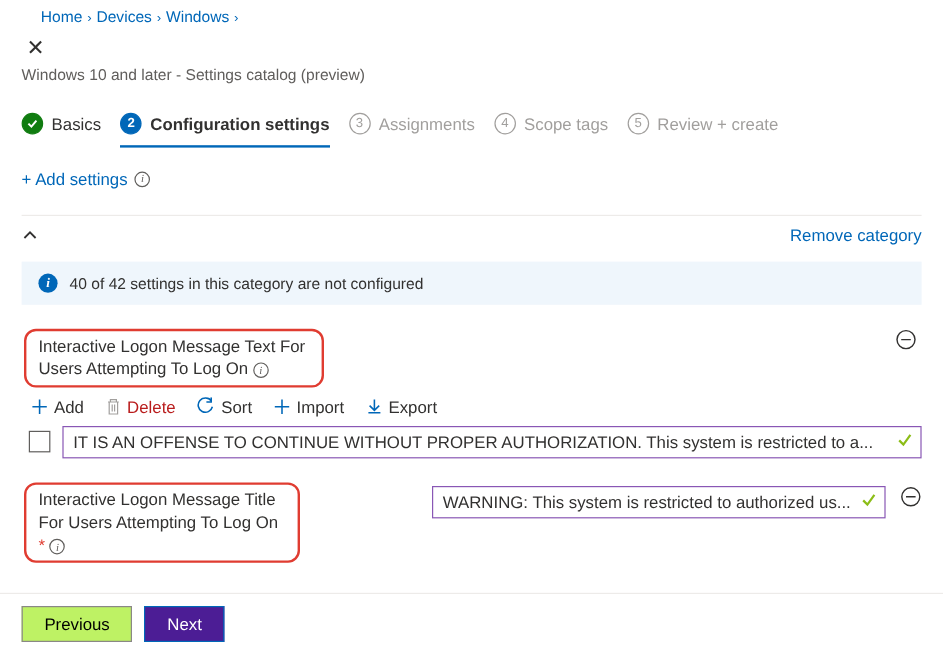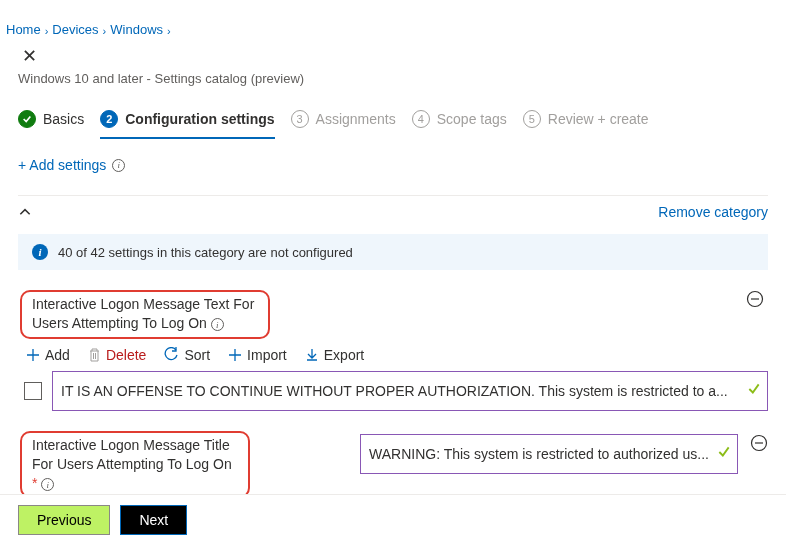--- a/index.html
+++ b/index.html
@@ -1,18 +1,18 @@
 <!DOCTYPE html>
 <html><head>
 <meta charset="utf-8">
 <style>
   * { box-sizing: border-box; margin: 0; padding: 0; }
   body { font-family: "Segoe UI", Arial, sans-serif; font-size: 14px; color: #323130; background: #fff; width: 786px; height: 545px; position: relative; overflow: hidden; }
   a { color: #0067b8; text-decoration: none; cursor: pointer; }
-  .breadcrumb { padding: 6px 6px 2px; font-size: 13px; display: flex; align-items: flex-end; gap: 4px; margin-top: 16px; }
+  .breadcrumb { padding: 6px 34px 2px; font-size: 13px; display: flex; align-items: flex-end; gap: 4px; }
   .chev { color: #0067b8; font-size: 11px; }
   .header-row { display: flex; align-items: center; justify-content: space-between; padding: 2px 18px 0; }
   .title-block { display: flex; align-items: center; gap: 10px; }
   h1 { font-size: 26px; font-weight: 600; }
   .dots { color: #605e5c; cursor: pointer; font-size: 18px; letter-spacing: 1px; line-height: 1; }
   .close-x { cursor: pointer; font-size: 18px; color: #323130; padding: 4px; }
   .subtitle { padding: 0 18px 18px; font-size: 13px; color: #605e5c; }
   .wizard { display: flex; gap: 16px; padding: 0 18px 0; border-bottom: 1px solid transparent; }
   .step { display: flex; align-items: center; gap: 7px; padding: 6px 0 10px; font-size: 14px; color: #a19f9d; cursor: pointer; position: relative; }
   .step .circle { width: 18px; height: 18px; border-radius: 50%; border: 1px solid #a19f9d; display: flex; align-items: center; justify-content: center; font-size: 11px; background: #fff; }
@@ -35,26 +35,26 @@
   .setting-label { display: inline-block; border: 2px solid #e03c31; border-radius: 10px; padding: 3px 10px 4px; font-size: 14px; color: #323130; max-width: 250px; line-height: 1.35; margin-left: 2px; }
   .setting-label .req { color: #e03c31; }
   .toolbar { display: flex; align-items: center; gap: 18px; margin-top: 8px; margin-left: 8px; font-size: 14px; }
   .tbtn { display: flex; align-items: center; gap: 5px; cursor: pointer; color: #323130; }
   .tbtn.disabled { color: #b91c1c; cursor: default; }
   .tbtn .icn { color: #0067b8; display: inline-flex; }
   .tbtn.disabled .icn { color: #a19f9d; }
   .collapse-btn { position: absolute; right: 4px; cursor: pointer; }
   .field-row { display: flex; align-items: center; gap: 10px; margin-top: 8px; margin-left: 6px; }
   .chk { width: 18px; height: 18px; border: 1px solid #605e5c; cursor: pointer; flex-shrink: 0; }
-  .input-box { flex: 1; border: 1px solid #8957b5; background: #fff; padding: 4px 28px 4px 8px; font-size: 14px; color: #323130; white-space: nowrap; overflow: hidden; text-overflow: ellipsis; position: relative; height: 40px; display: flex; align-items: center; }
+  .input-box { flex: 1; border: 1px solid #8957b5; background: #fff; padding: 4px 28px 4px 8px; font-size: 14px; color: #323130; white-space: nowrap; overflow: hidden; text-overflow: ellipsis; position: relative; height: 27px; display: flex; align-items: center; }
   .input-box .check { position: absolute; right: 6px; color: #8cbd18; }
   .setting-two-col { display: flex; align-items: flex-start; gap: 110px; }
   .footer { position: absolute; bottom: 0; left: 0; right: 0; border-top: 1px solid #edebe9; padding: 10px 18px; display: flex; gap: 10px; background: #fff; }
   .btn { height: 30px; padding: 0 18px; font-size: 14px; cursor: pointer; border: 1px solid #8a8886; background: #bef264; }
-  .btn.primary { background: #000000; border-color: #0067b8; color: #fff; }
+  .btn.primary { background: #4c1d95; border-color: #0067b8; color: #fff; }
   .collapse-icon-svg { width: 18px; height: 18px; }
 </style>
 </head>
 <body>
 
 <div class="breadcrumb">
   <a>Home</a>
   <span class="chev">›</span>
   <a>Devices</a>
   <span class="chev">›</span>

